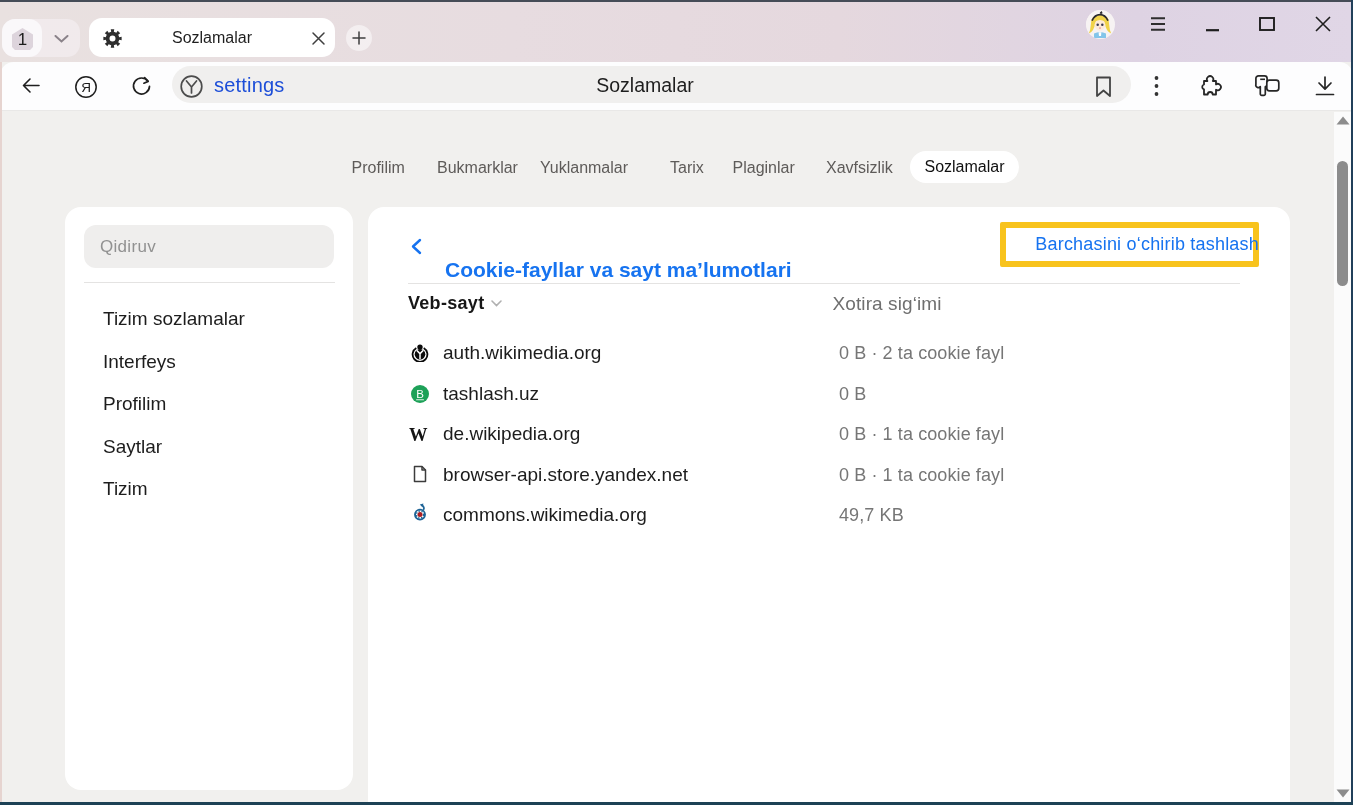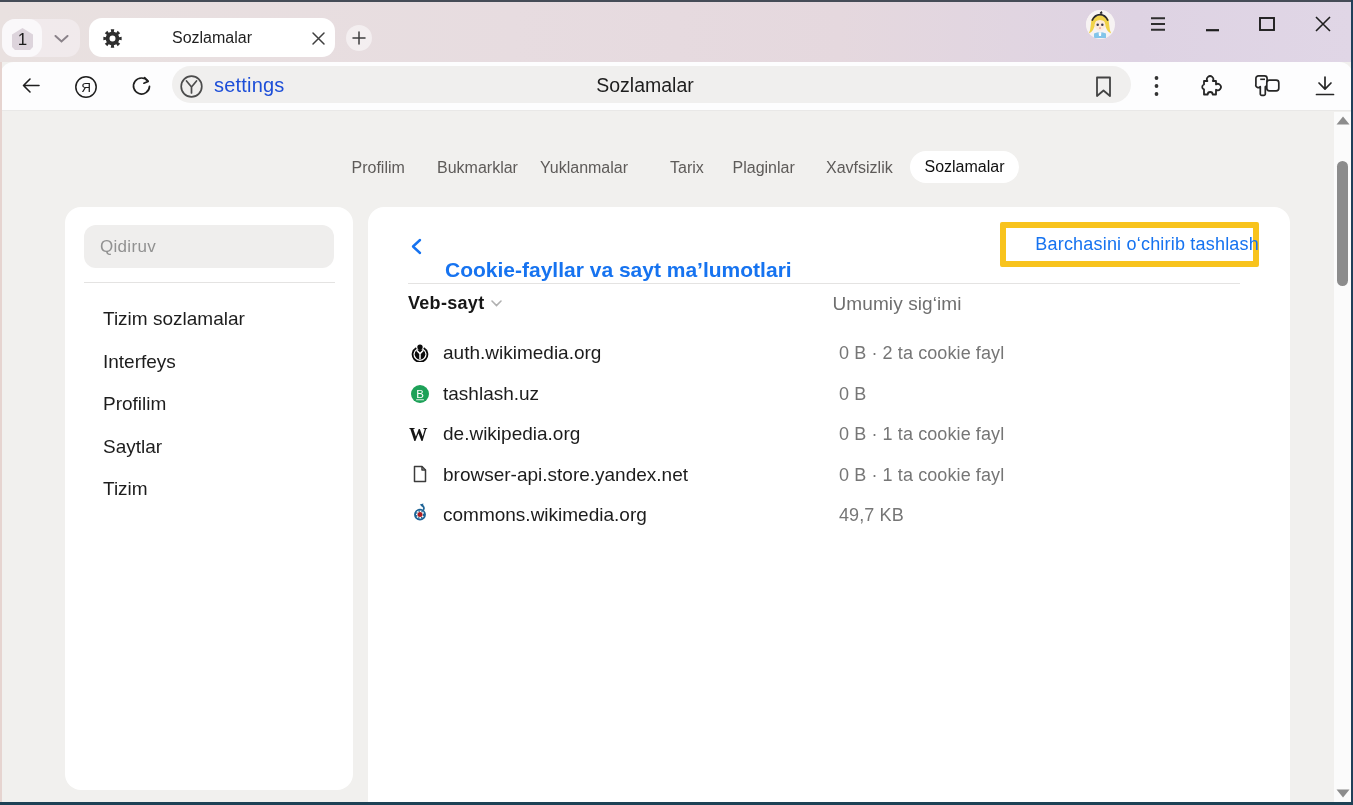--- a/index.html
+++ b/index.html
@@ -182,21 +182,21 @@
     <path d="M11 2 L4 8.5 L11 15" stroke="#1673f0" stroke-width="2.4" fill="none" stroke-linecap="round" stroke-linejoin="round"></path>
   </svg>
 <div class="abs" id="hdrtitle">Cookie-fayllar va sayt ma’lumotlari</div>
 <div class="abs" id="yellowbox"></div>
 <div class="abs" id="yellowtext">Barchasini o‘chirib tashlash</div>
 <div class="abs" id="maindiv"></div>
 <div class="abs" id="col1">Veb-sayt</div>
 <svg class="abs" style="left:491px;top:300px" width="11" height="7" viewBox="0 0 11 7">
     <path d="M1 1 L5.5 5.5 L10 1" stroke="#b0b0b0" stroke-width="1.6" fill="none" stroke-linecap="round"></path>
   </svg>
-<div class="abs" id="col2">Umumiy sig‘imi</div>
+<div class="abs" id="col2">Xotira sig‘imi</div>
 
 <svg class="abs sicon" style="top:344px" viewBox="0 0 18 18">
     <circle cx="9" cy="10.2" r="5.3" fill="#0b0b0b"></circle>
     <path d="M9 15 V9.6 M9 9.6 L5.6 6.2 M9 9.6 L12.4 6.2" stroke="#fff" stroke-width="1.5" fill="none"></path>
     <path d="M5.3 4.0 A7.4 7.4 0 1 0 12.7 4.0" fill="none" stroke="#0b0b0b" stroke-width="1.8"></path>
     <circle cx="9" cy="3.1" r="2.7" fill="#0b0b0b"></circle>
   </svg>
 <div class="abs site" style="top:342px">auth.wikimedia.org</div>
 <div class="abs size" style="top:343px">0 B · 2 ta cookie fayl</div>
 

